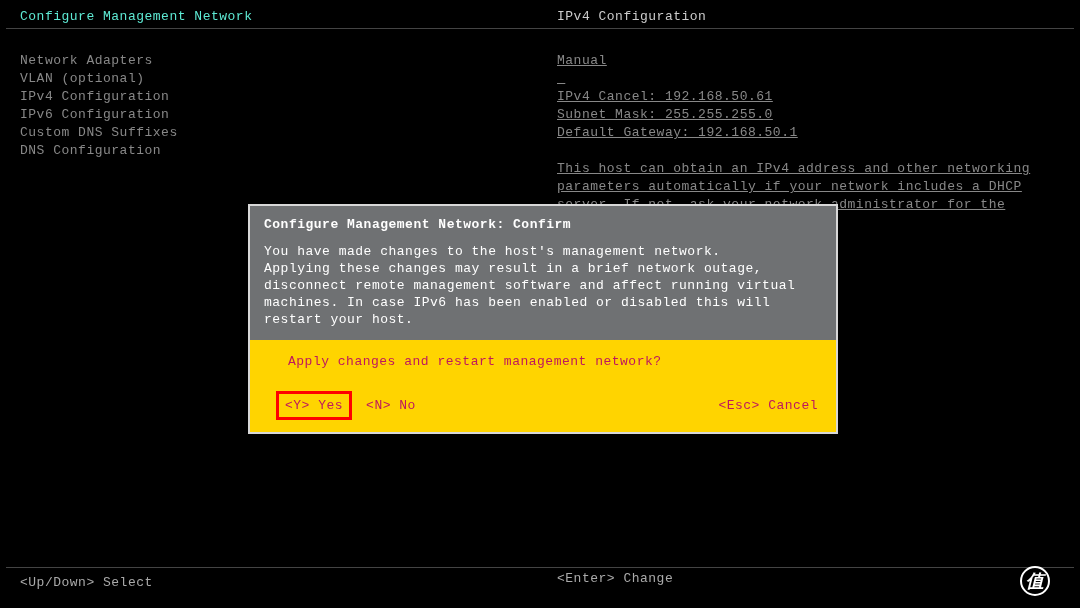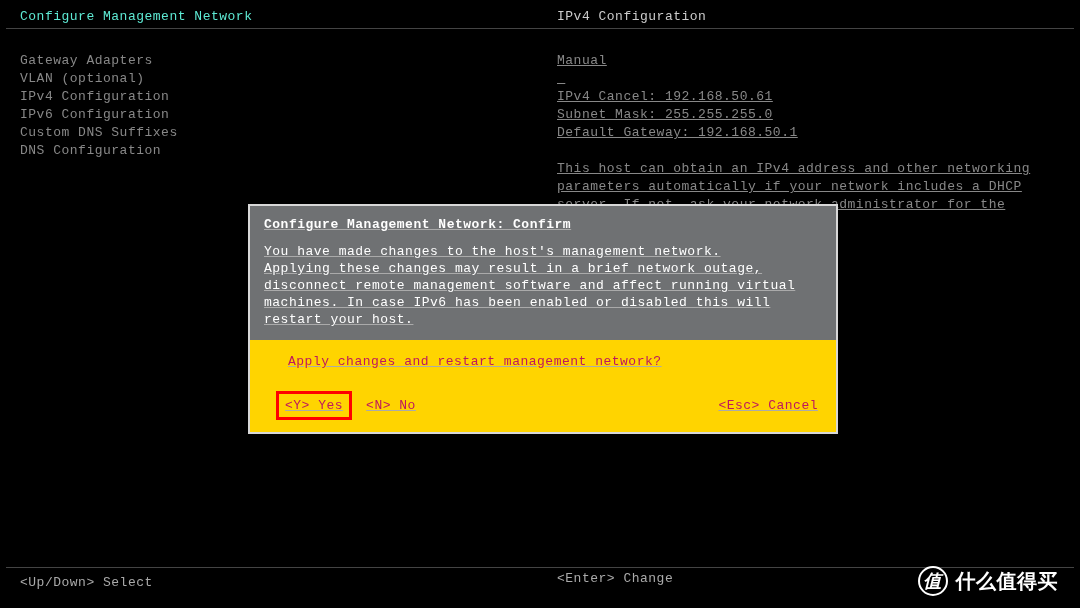--- a/index.html
+++ b/index.html
@@ -24,21 +24,21 @@
 
   
   .btm-sep   { position:absolute; left:6px; right:6px; bottom:40px; height:1px; background:#444; }
   .btm-left  { position:absolute; bottom:18px; left:20px; color:#aaa; }
   .btm-right { position:absolute; bottom:22px; left:557px; color:#aaa; }
   .version   { position:absolute; bottom:2px; width:100%; text-align:center; color:#bbb; font-size:12px; }
 
   
   .dialog {
     position:absolute; left:248px; top:204px; width:590px;
-    border:2px solid #d8d8d8; background:#d8d8d8;text-decoration:underline;
+    border:2px solid #d8d8d8; background:#d8d8d8;
   }
   .dlg-top {
     background:#6f7173; color:#fff; padding:10px 14px 12px 14px; line-height:17px;
   }
   .dlg-title { font-weight:bold; margin-bottom:10px; }
   .dlg-txt   { white-space:pre-wrap; }
 
   .dlg-bottom {
     background:#ffd400; color:#be185d; padding:14px 14px 12px 26px; position:relative;
   }
@@ -63,21 +63,21 @@
 </head>
 <body>
 
 <div class="screen">
 
   <div class="hdr-left">Configure Management Network</div>
   <div class="hdr-right">IPv4 Configuration</div>
   <div class="sep"></div>
 
   <div class="menu">
-    <div>Gateway Adapters</div>
+    <div>Network Adapters</div>
     <div>VLAN (optional)</div>
     <div></div>
     <div>IPv4 Configuration</div>
     <div>IPv6 Configuration</div>
     <div>Custom DNS Suffixes</div>
     <div>DNS Configuration</div>
   </div>
 
   <div class="info">
     <div>Manual</div>
@@ -106,16 +106,15 @@
       </div>
     </div>
   </div>
 
   <div class="btm-sep"></div>
   <div class="btm-left">&lt;Up/Down&gt; Select</div>
   <div class="btm-right">&lt;Enter&gt; Change</div>
 
   <div class="watermark">
     <span class="circ">值</span>
-    <span>什么值得买</span>
   </div>
 
 </div>
 
 </body></html>

